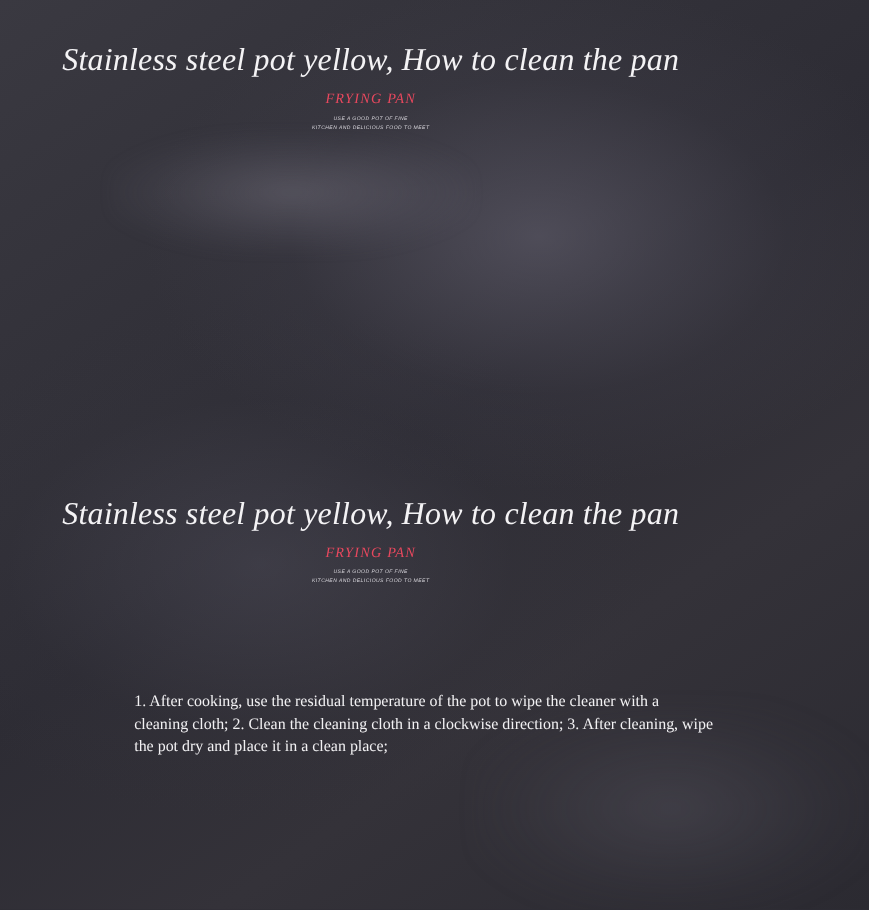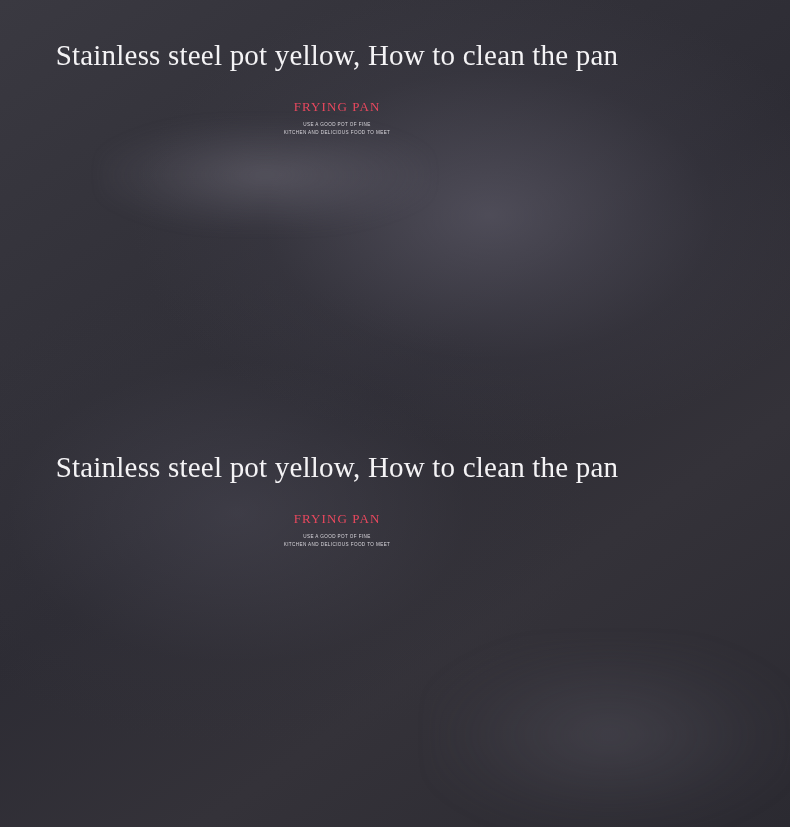--- a/index.html
+++ b/index.html
@@ -40,20 +40,21 @@
     width: 360px;
     height: 190px;
     background: radial-gradient(ellipse at center, rgba(120,118,132,0.22) 0%, rgba(80,78,90,0.08) 58%, rgba(46,45,53,0) 80%);
     filter: blur(8px);
     pointer-events: none;
   }
   .section {
     position: absolute;
     left: 0;
     width: 674px;
+    font-style: italic;
   }
   .sec1 { top: 0; }
   .sec2 { top: 412px; }
 
   .headline {
     text-align: center;
     color: #f4f3f5;
     font-family: "Liberation Serif", serif;
     letter-spacing: 0.2px;
   }
@@ -62,21 +63,21 @@
     padding-top: 38px;
     line-height: 1.2;
   }
   .headline-2 {
     font-size: 29px;
     padding-top: 38px;
     line-height: 1.2;
   }
 
   .logo-block {
-    margin-top: 26px;
+    margin-top: 9px;
     text-align: center;
   }
   .logo-title {
     color: #e8485e;
     font-family: "Liberation Serif", serif;
     font-size: 13px;
     letter-spacing: 1.1px;
   }
   .logo-sub1 {
     margin-top: 7px;
@@ -136,14 +137,15 @@
   <div class="section sec2">
     <div class="headline headline-2">Stainless steel pot yellow, How to clean the pan</div>
 
     <div class="logo-block">
       <div class="logo-title">FRYING PAN</div>
       <div class="logo-sub1">USE A GOOD POT OF FINE</div>
       <div class="logo-sub2">KITCHEN AND DELICIOUS FOOD TO MEET</div>
     </div>
   </div>
 
+  <div class="body-text body-2">1. After cooking, use the residual temperature of the pot to wipe the cleaner with a cleaning cloth; 2. Clean the cleaning cloth in a clockwise direction; 3. After cleaning, wipe the pot dry and place it in a clean place;</div>
 
 </div>
 
 </body></html>

